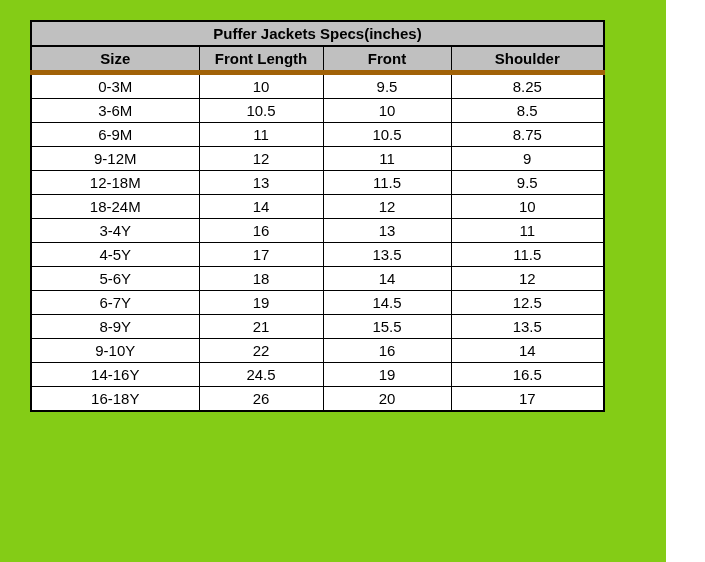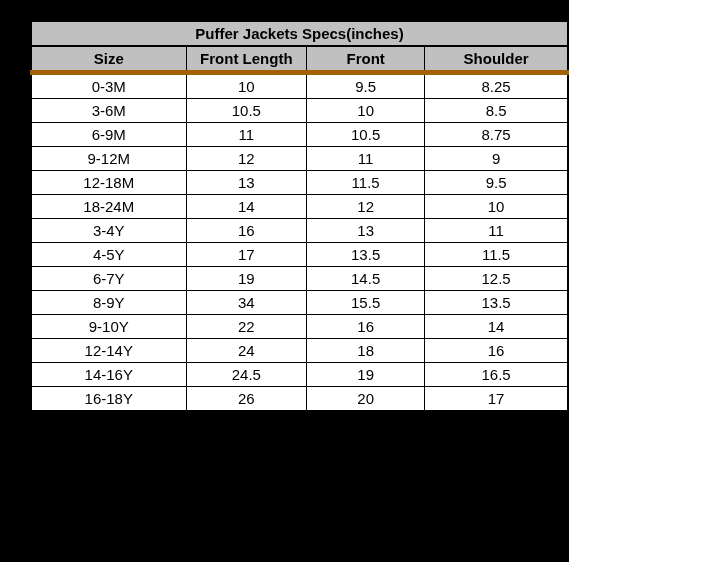--- a/index.html
+++ b/index.html
@@ -6,23 +6,23 @@
     margin: 0;
     padding: 0;
     background: #ffffff;
     width: 705px;
     height: 562px;
     font-family: "Liberation Sans", sans-serif;
     color: #000000;
   }
   .page {
     position: relative;
-    width: 569px;
+    width: 666px;
     height: 562px;
-    background: #000000;
+    background: #84cc16;
     overflow: hidden;
   }
   table.spec-table {
     position: absolute;
     left: 30px;
     top: 20px;
     border-collapse: collapse;
     border: 2px solid #000000;
     table-layout: fixed;
   }
@@ -123,42 +123,42 @@
           <td>13</td>
           <td>11</td>
         </tr>
         <tr>
           <td>4-5Y</td>
           <td>17</td>
           <td>13.5</td>
           <td>11.5</td>
         </tr>
         <tr>
+          <td>5-6Y</td>
+          <td>18</td>
+          <td>14</td>
+          <td>12</td>
+        </tr>
+        <tr>
           <td>6-7Y</td>
           <td>19</td>
           <td>14.5</td>
           <td>12.5</td>
         </tr>
         <tr>
           <td>8-9Y</td>
-          <td>34</td>
+          <td>21</td>
           <td>15.5</td>
           <td>13.5</td>
         </tr>
         <tr>
           <td>9-10Y</td>
           <td>22</td>
           <td>16</td>
           <td>14</td>
-        </tr>
-        <tr>
-          <td>12-14Y</td>
-          <td>24</td>
-          <td>18</td>
-          <td>16</td>
         </tr>
         <tr>
           <td>14-16Y</td>
           <td>24.5</td>
           <td>19</td>
           <td>16.5</td>
         </tr>
         <tr>
           <td>16-18Y</td>
           <td>26</td>

